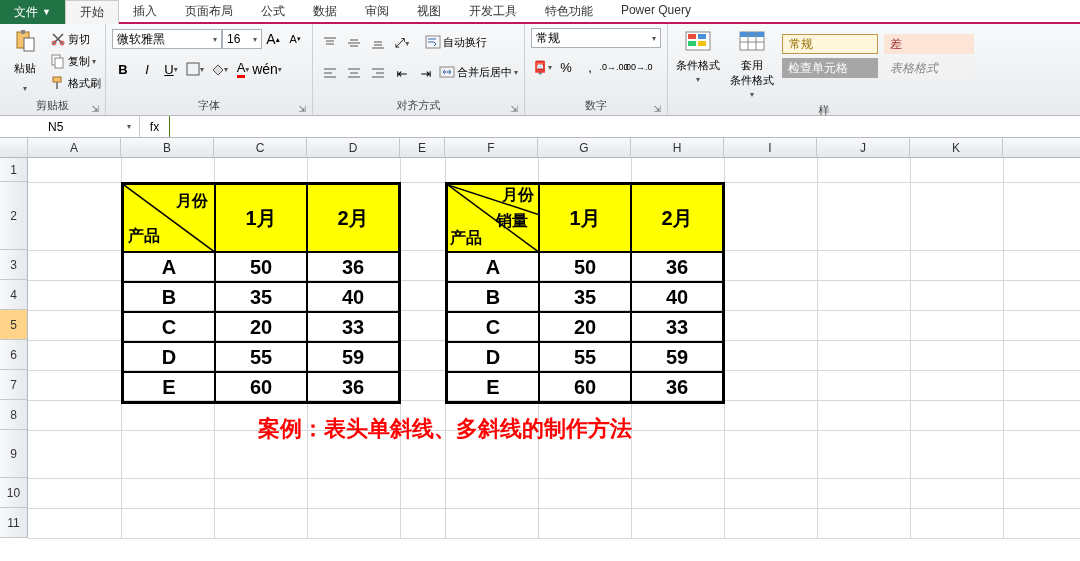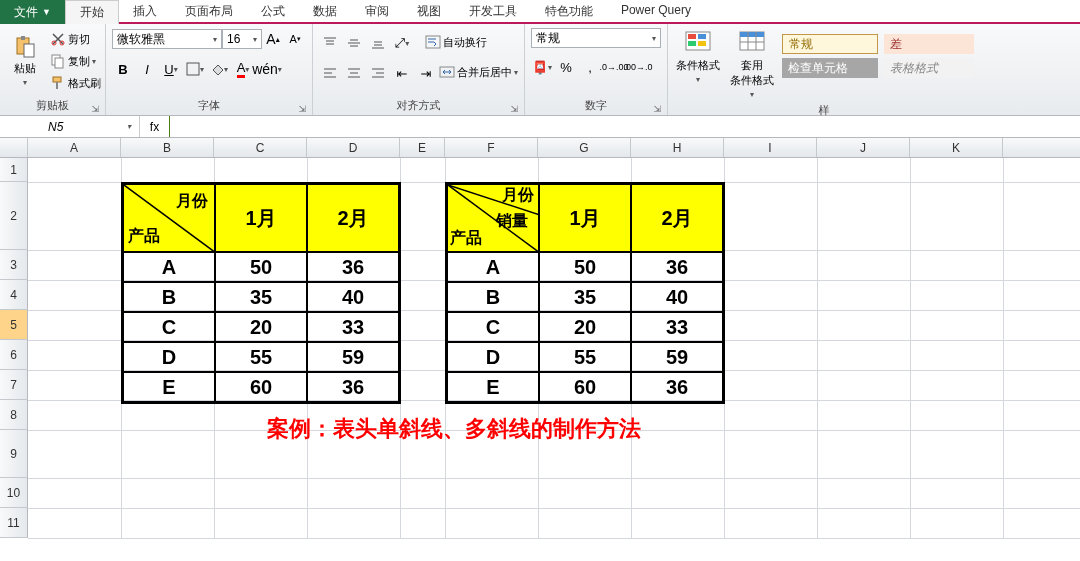--- a/index.html
+++ b/index.html
@@ -12,21 +12,21 @@
 .tab { padding: 3px 14px; color: #333; cursor: default; }
 .tab.active { background: #f5f5f5; border: 1px solid #ccc; border-bottom: none; }
 
 
 .ribbon { display: flex; height: 92px; background: linear-gradient(#f8f9fa,#e8ebee); border-bottom: 1px solid #b5b9bd; font-size: 12px; }
 .group { display: flex; flex-direction: column; justify-content: space-between; border-right: 1px solid #ccd0d4; padding: 2px 4px 0; }
 .group-body { display: flex; gap: 4px; flex: 1; }
 .group-label { text-align: center; font-size: 11px; color: #444; padding: 2px 0; position: relative; }
 .group-label .launcher { position: absolute; right: 2px; bottom: 1px; font-size: 9px; color: #666; }
 
-.big-btn { display: flex; flex-direction: column; align-items: center; justify-content: center; width: 42px; font-size: 11px; gap: 2px; }
+.big-btn { display: flex; flex-direction: column; align-items: center; justify-content: center; width: 42px; font-size: 11px; gap: 8px; }
 .big-btn .icon { width: 24px; height: 24px; }
 
 .small-col { display: flex; flex-direction: column; gap: 2px; justify-content: center; }
 .small-row { display: flex; align-items: center; gap: 2px; font-size: 11px; height: 20px; }
 .small-row .icon { width: 16px; height: 16px; }
 .dd { font-size: 8px; color: #555; }
 
 .font-select { display: flex; align-items: center; gap: 0; }
 .font-name { width: 110px; height: 20px; border: 1px solid #a9b0b8; background: #fff; padding: 0 4px; font-size: 12px; display: flex; align-items: center; justify-content: space-between; }
 .font-size { width: 40px; height: 20px; border: 1px solid #a9b0b8; background: #fff; padding: 0 4px; font-size: 12px; display: flex; align-items: center; justify-content: space-between; }
@@ -38,21 +38,21 @@
 .style-btn { display: flex; flex-direction: column; align-items: center; width: 48px; font-size: 11px; gap: 2px; }
 .style-btn .icon { width: 28px; height: 28px; }
 
 .style-box { width: 96px; height: 20px; border: 1px solid #c2974a; background: #fff7dc; color: #96700a; display: flex; align-items: center; padding: 0 6px; font-size: 12px; }
 .style-box2 { width: 96px; height: 20px; background: #a6a6a6; color: #fff; display: flex; align-items: center; padding: 0 6px; font-size: 12px; }
 .style-box3 { width: 90px; height: 20px; background: #fce4d6; color: #9c2f2f; display: flex; align-items: center; padding: 0 6px; font-size: 12px; }
 .style-box4 { width: 90px; height: 20px; background: #f2f2f2; color: #888; font-style: italic; display: flex; align-items: center; padding: 0 6px; font-size: 12px; }
 
 
 .formula-bar { display: flex; height: 22px; border-bottom: 1px solid #b5b9bd; background: #fff; }
-.name-box { width: 100px; border-right: 1px solid #ccc; display: flex; align-items: center; padding: 0 8px; font-size: 12px; margin-left:40px; justify-content:space-between;font-style:italic;}
+.name-box { width: 100px; border-right: 1px solid #ccc; display: flex; align-items: center; padding: 0 8px; font-size: 12px; margin-left:40px; justify-content:space-between;}
 .fx { width: 30px; display: flex; align-items: center; justify-content: center; font-size: 12px; border-right: 1px solid #4d7c0f; }
 .formula-input { flex: 1; padding: 0 4px; }
 
 
 .col-headers { display: flex; height: 20px; background: linear-gradient(#f8f9fa,#e4e8ec); border-bottom: 1px solid #b5b9bd; font-size: 12px; }
 .corner { width: 28px; border-right: 1px solid #c5c9cd; }
 .col-h { border-right: 1px solid #c5c9cd; display: flex; align-items: center; justify-content: center; color: #333; }
 
 
 .grid-area { display: flex; }
@@ -448,15 +448,15 @@
           <div class="dt-cell">D</div>
           <div class="dt-cell">55</div>
           <div class="dt-cell">59</div>
         </div>
         <div class="dt-row">
           <div class="dt-cell">E</div>
           <div class="dt-cell">60</div>
           <div class="dt-cell">36</div>
         </div>
       </div>
-      <div class="caption" style="left: 239px; top: 256px;">案例：表头单斜线、多斜线的制作方法</div>
+      <div class="caption" style="left: 230px; top: 256px;">案例：表头单斜线、多斜线的制作方法</div>
     </div>
 </div>
 
 </body></html>

